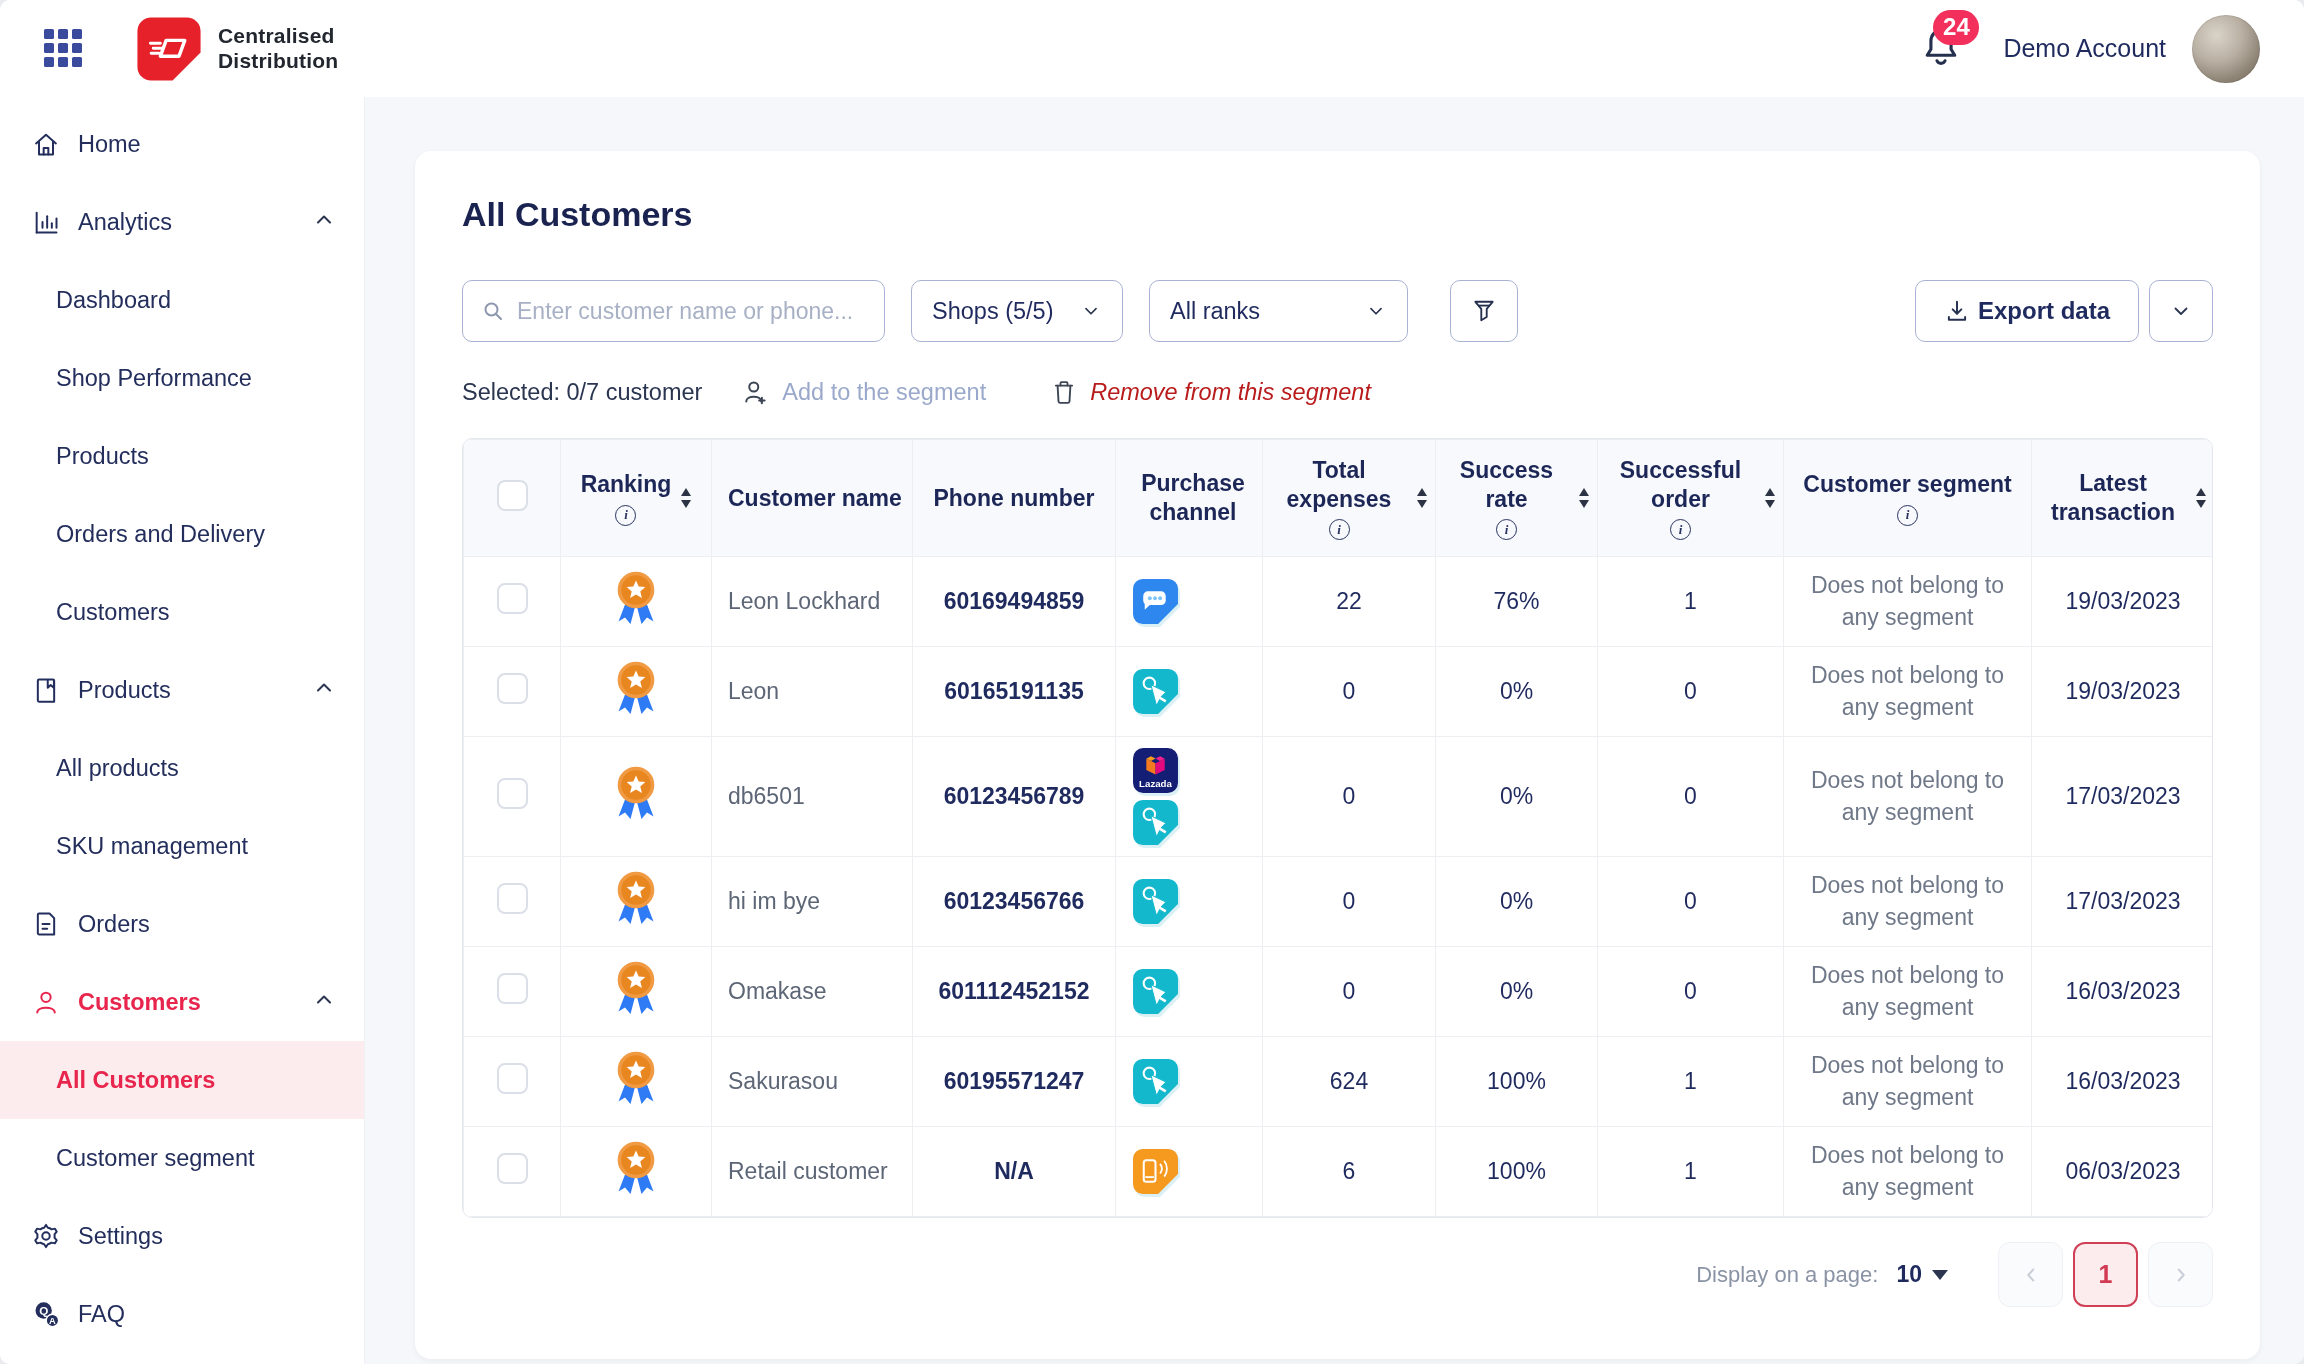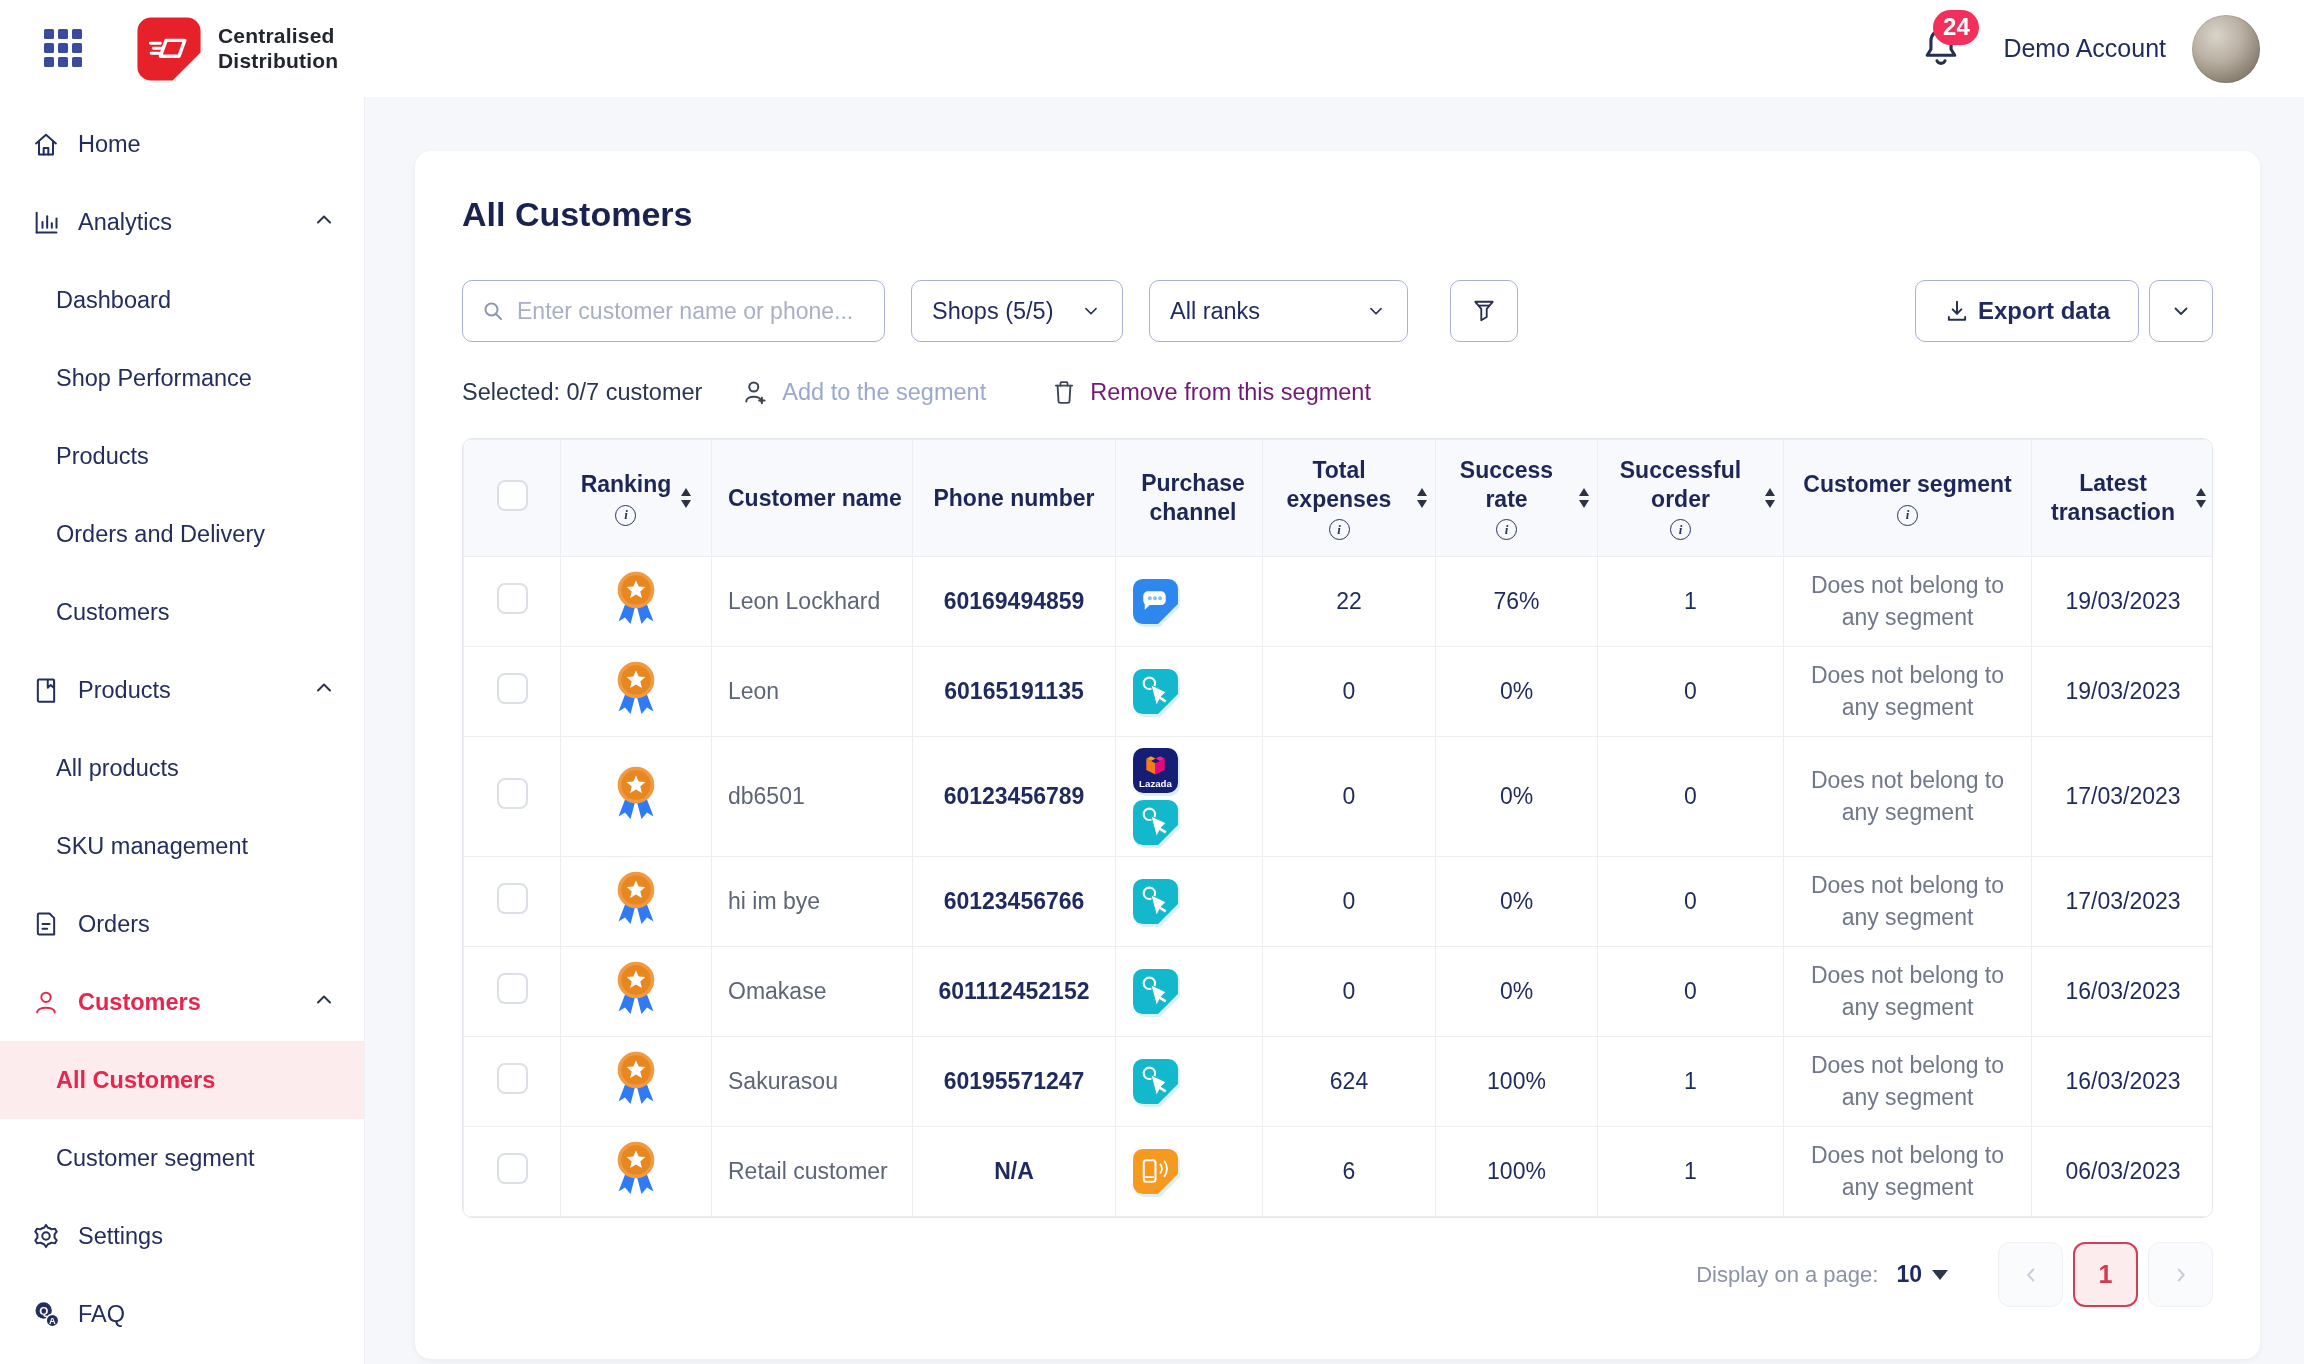--- a/index.html
+++ b/index.html
@@ -1,18 +1,18 @@
 <!DOCTYPE html>
 <html><head>
 <meta charset="utf-8">
 <style>
   * { margin:0; padding:0; box-sizing:border-box; }
   html,body { background:#e9ebef; }
   body { font-family:"Liberation Sans", sans-serif; }
-  .app { position:relative; width:2304px; height:1364px; background:#F6F7FA; overflow:hidden; }
+  .app { position:relative; width:2304px; height:1364px; background:#F6F7FA; overflow:hidden;border-radius:10px; }
 
   
   .header { position:absolute; top:0; left:0; width:100%; height:97px; background:#FFFFFF; display:flex; align-items:center; z-index:5; }
   .grid-icon { width:40px; height:40px; margin-left:44px; display:grid; grid-template-columns:repeat(3,10px); grid-template-rows:repeat(3,10px); gap:4px; cursor:pointer; }
   .grid-icon i { background:#3A4B9E; border-radius:1.5px; }
   .brand { display:flex; align-items:center; gap:16px; margin-left:52px; cursor:pointer; }
   .brand-text { font-size:21px; font-weight:800; color:#22272F; line-height:1.18; letter-spacing:.2px; }
   .header-right { margin-left:auto; display:flex; align-items:center; }
   .bell-wrap { position:relative; margin-right:40px; cursor:pointer; }
   .badge { position:absolute; top:-14px; left:14px; min-width:46px; height:35px; background:#F2305B; border-radius:18px; color:#fff; font-size:24px; font-weight:700; display:flex; align-items:center; justify-content:center; padding:0 8px; }
@@ -48,21 +48,21 @@
   .toolbar-right { margin-left:auto; display:flex; align-items:center; }
   .export-btn { height:62px; border:1.6px solid #A9B2D2; border-radius:10px; background:#fff; display:flex; align-items:center; gap:8px; padding:0 28px; font-size:24px; font-weight:700; color:#1F2A5E; cursor:pointer; }
   .more-btn { width:64px; height:62px; border:1.6px solid #A9B2D2; border-radius:10px; background:#fff; margin-left:10px; display:flex; align-items:center; justify-content:center; cursor:pointer; color:#2B3550; }
 
   .selection-row { display:flex; align-items:center; margin-top:32px; height:36px; }
   .selection-row .summary { font-size:23.5px; color:#2A3550; font-weight:500; }
   .seg-action { display:flex; align-items:center; gap:12px; cursor:pointer; }
   .seg-action.add { margin-left:38px; }
   .seg-action.remove { margin-left:64px; }
   .seg-action .txt { font-size:23.5px; color:#9AA9CB; font-weight:500; }
-  .seg-action.remove .txt { color:#701a75; }
+  .seg-action.remove .txt { color:#b91c1c;font-style:italic; }
   .seg-action .aic { color:#3C4554; display:flex; }
 
   
   .table-wrap { margin-top:28px; border:1px solid #E3E6EC; border-radius:10px; overflow:hidden; }
   table { border-collapse:collapse; table-layout:fixed; width:1751px; }
   col.c-check{width:97px} col.c-rank{width:151px} col.c-name{width:201px} col.c-phone{width:203px} col.c-chan{width:147px}
   col.c-exp{width:173px} col.c-rate{width:162px} col.c-ord{width:186px} col.c-seg{width:248px} col.c-last{width:183px}
   thead th { background:#F8F9FC; border:1px solid #ECEEF2; height:117px; vertical-align:middle; font-weight:600; color:#1D2757; font-size:23px; }
   tbody td { background:#fff; border:1px solid #ECEEF2; height:90px; vertical-align:middle; font-size:23px; color:#1F2A5E; text-align:center; }
   .th-inner { display:flex; align-items:center; justify-content:center; gap:10px; padding:0 8px; }

